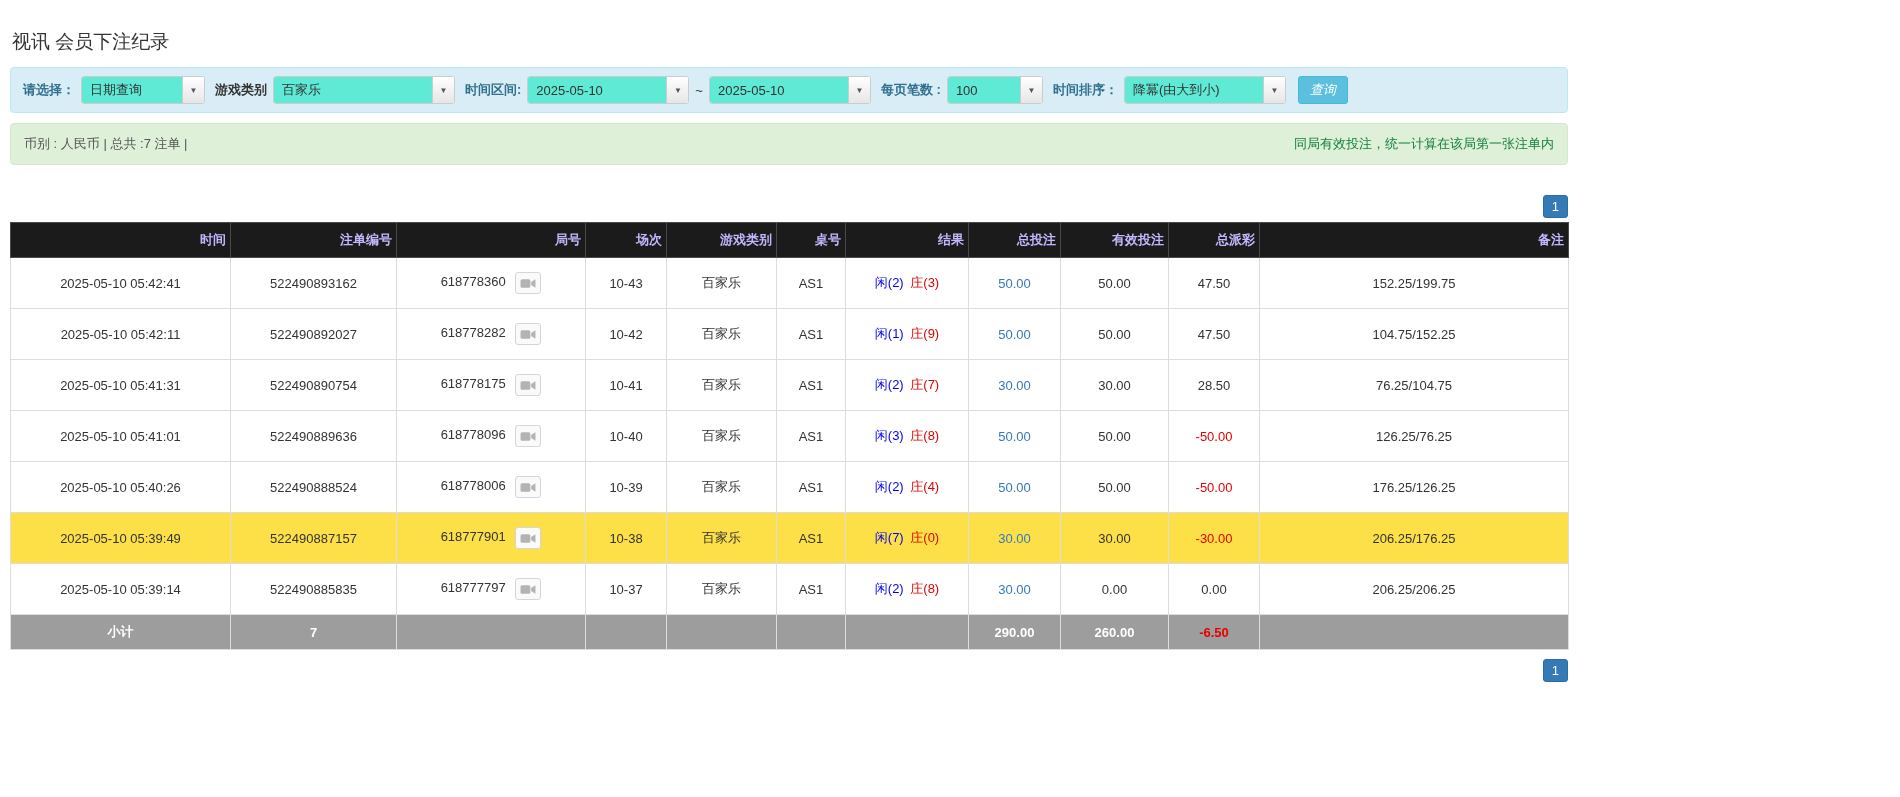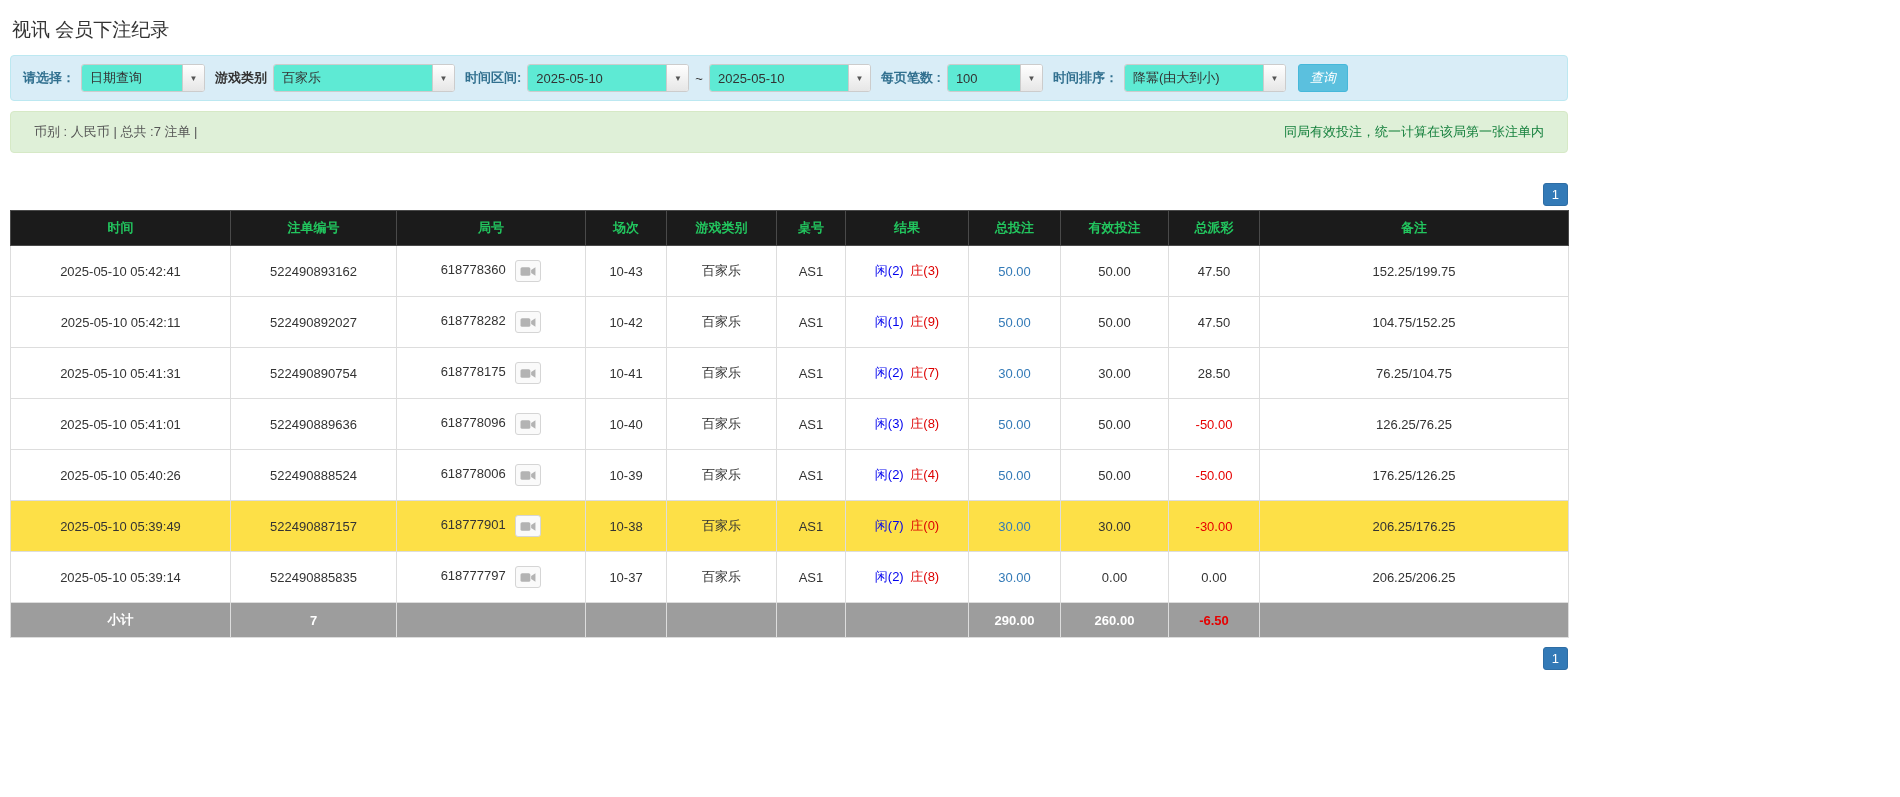--- a/index.html
+++ b/index.html
@@ -3,21 +3,21 @@
 <meta charset="utf-8">
 <style>
   * { box-sizing: border-box; margin: 0; padding: 0; }
   html, body { background: #fff; }
   body {
     width: 1900px; height: 797px;
     font-family: "Liberation Sans", "DejaVu Sans", sans-serif;
     font-size: 13px; color: #333;
     overflow: hidden;
   }
-  .container { width: 1558px; margin: 4px 10px; }
+  .container { width: 1558px; margin: 16px 10px; }
 
   .page-title { font-size: 19px; color: #333; font-weight: 400; padding: 13px 2px 12px; }
 
   
   .filter-bar {
     background: #d9edf7; border: 1px solid #bce8f1; border-radius: 4px;
     height: 46px; display: flex; align-items: center; padding: 0 12px;
     white-space: nowrap;
   }
   .flabel { font-weight: bold; color: #31708f; margin: 0 6px 0 10px; }
@@ -43,40 +43,40 @@
     border-radius: 3px; height: 28px; padding: 0 11px; font-size: 13px;
     margin-left: 12px; cursor: pointer;
     font-family: "Liberation Sans", "DejaVu Sans", sans-serif;
     font-style: italic;
   }
 
   
   .notice {
     margin-top: 10px; background: #dff0d8; border: 1px solid #d6e9c6; border-radius: 4px;
     height: 42px; display: flex; align-items: center; justify-content: space-between;
-    padding: 0 23px;
+    padding: 0 13px;
   }
   .notice-left { color: #555; }
   .notice-right { color: #15803d; }
 
   
   .pager { display: flex; justify-content: flex-end; }
   .pager.top { margin: 30px 0 4px; }
   .pager.bottom { margin: 9px 0 0; }
   .page-btn {
     background: #337ab7; border: 1px solid #2e6da4; color: #fff;
     font-size: 13px; padding: 3px 8px; border-radius: 3px; cursor: pointer;
     font-family: "Liberation Sans", "DejaVu Sans", sans-serif;
   }
 
   
   table { width: 100%; border-collapse: collapse; table-layout: fixed; }
   thead th {
-    background: #1b1b1b; color: #22c55e; font-weight: bold; font-size: 13px;
-    padding: 8px 4px; border: 1px solid #4a4a4a; text-align: center;
+    background: #1b1b1b; color: #c4b5fd; font-weight: bold; font-size: 13px;
+    padding: 8px 4px; border: 1px solid #4a4a4a; text-align: right;
   }
   tbody td {
     border: 1px solid #ddd; background: #fff; text-align: center;
     font-size: 13px; color: #333; padding: 14px 4px;
   }
   tbody tr.highlight td { background: #fde047; }
   td.bet-link { color: #337ab7; cursor: pointer; }
   .res-player { color: #0000ee; }
   .res-banker { color: #dd0000; margin-left: 3px; }
   .neg { color: #e60000 !important; }

